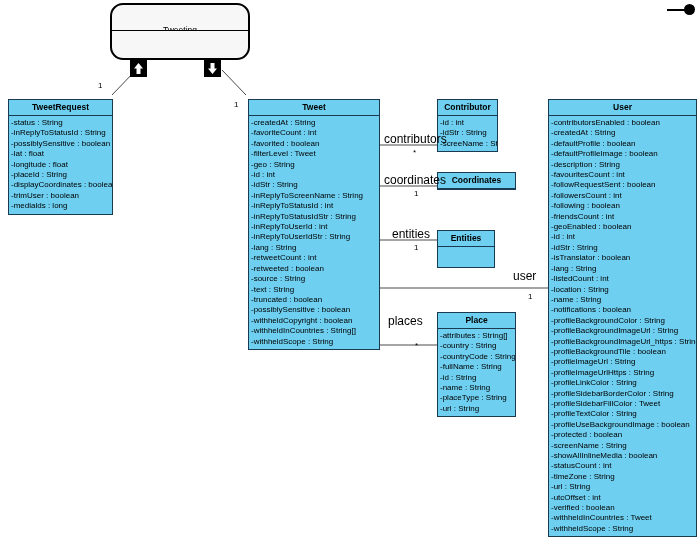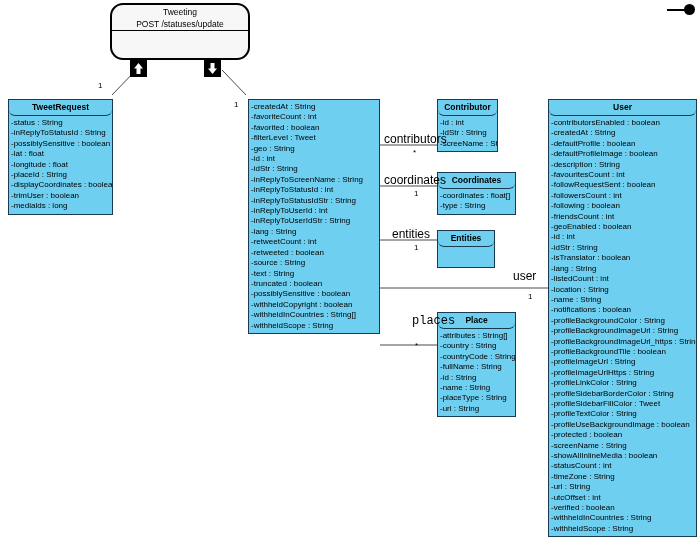--- a/index.html
+++ b/index.html
@@ -34,21 +34,20 @@
     box-sizing: border-box;
     text-align: center;
     font-weight: bold;
     font-size: 8.5px;
     line-height: 11px;
     padding: 2px 2px 2px 2px;
     border-bottom: 1px solid #1a3a52;
     background: #6ECFF0;
     white-space: nowrap;
     overflow: hidden;
-    border-radius: 6px;
   }
   .uml-class .cls-attrs {
     box-sizing: border-box;
     padding: 2px 0 2px 0;
   }
   .uml-class .cls-attrs .attr {
     font-size: 8px;
     line-height: 10.4px;
     padding-left: 2px;
     white-space: nowrap;
@@ -78,21 +77,21 @@
     width: 100%;
     height: 26px;
     box-sizing: border-box;
     border-bottom: 1px solid #000000;
     text-align: center;
     overflow: hidden;
   }
   #action-header .act-line1 {
     font-size: 8.5px;
     line-height: 12px;
-    padding-top: 1px;
+    padding-top: 19px;
   }
   #action-header .act-line2 {
     font-size: 8.5px;
     line-height: 12px;
   }
   
   #action-badge {
     position: absolute;
     right: 5px;
     top: 4px;
@@ -203,20 +202,21 @@
       <div class="attr">-lat : float</div>
       <div class="attr">-longitude : float</div>
       <div class="attr">-placeId : String</div>
       <div class="attr">-displayCoordinates : boolean</div>
       <div class="attr">-trimUser : boolean</div>
       <div class="attr">-medialds : long</div>
     </div>
   </div>
 
   <div class="uml-class" style="left:248px; top:99px; width:132px;">
+    <div class="cls-title">Tweet</div>
     <div class="cls-attrs">
       <div class="attr">-createdAt : String</div>
       <div class="attr">-favoriteCount : int</div>
       <div class="attr">-favorited : boolean</div>
       <div class="attr">-filterLevel : Tweet</div>
       <div class="attr">-geo : String</div>
       <div class="attr">-id : int</div>
       <div class="attr">-idStr : String</div>
       <div class="attr">-inReplyToScreenName : String</div>
       <div class="attr">-inReplyToStatusId : int</div>
@@ -240,24 +240,20 @@
     <div class="cls-title">Contributor</div>
     <div class="cls-attrs">
       <div class="attr">-id : int</div>
       <div class="attr">-idStr : String</div>
       <div class="attr">-screeName : String</div>
     </div>
   </div>
 
   <div class="uml-class" style="left:437px; top:172px; width:79px;">
     <div class="cls-title">Coordinates</div>
-    <div class="cls-attrs">
-      <div class="attr">-coordinates : float[]</div>
-      <div class="attr">-type : String</div>
-    </div>
   </div>
 
   <div class="uml-class" style="left:437px; top:230px; width:58px;">
     <div class="cls-title">Entities</div>
     <div class="cls-attrs empty-compartment"></div>
   </div>
 
   <div class="uml-class" style="left:437px; top:312px; width:79px;">
     <div class="cls-title">Place</div>
     <div class="cls-attrs">
@@ -306,35 +302,35 @@
       <div class="attr">-profileTextColor : String</div>
       <div class="attr">-profileUseBackgroundImage : boolean</div>
       <div class="attr">-protected : boolean</div>
       <div class="attr">-screenName : String</div>
       <div class="attr">-showAllInlineMedia : boolean</div>
       <div class="attr">-statusCount : int</div>
       <div class="attr">-timeZone : String</div>
       <div class="attr">-url : String</div>
       <div class="attr">-utcOffset : int</div>
       <div class="attr">-verified : boolean</div>
-      <div class="attr">-withheldInCountries : String</div>
+      <div class="attr">-withheldInCountries : Tweet</div>
       <div class="attr">-withheldScope : String</div>
     </div>
   </div>
 
   <div class="edge-label" style="left:384px; top:134px;">contributors</div>
   <div class="mult-label" style="left:413px; top:148px;">*</div>
 
   <div class="edge-label" style="left:384px; top:175px;">coordinates</div>
   <div class="mult-label" style="left:414px; top:189px;">1</div>
 
   <div class="edge-label" style="left:392px; top:229px;">entities</div>
   <div class="mult-label" style="left:414px; top:243px;">1</div>
 
   <div class="edge-label" style="left:513px; top:271px;">user</div>
   <div class="mult-label" style="left:528px; top:292px;">1</div>
 
-  <div class="edge-label" style="left:412px; top:316px;font-family:Liberation Mono, monospace;">places</div>
+  <div class="edge-label" style="left:388px; top:316px;">places</div>
   <div class="mult-label" style="left:415px; top:341px;">*</div>
 
   <div class="mult-label" style="left:237px; top:100px;"></div>
 
 </div>
 
 </body></html>

